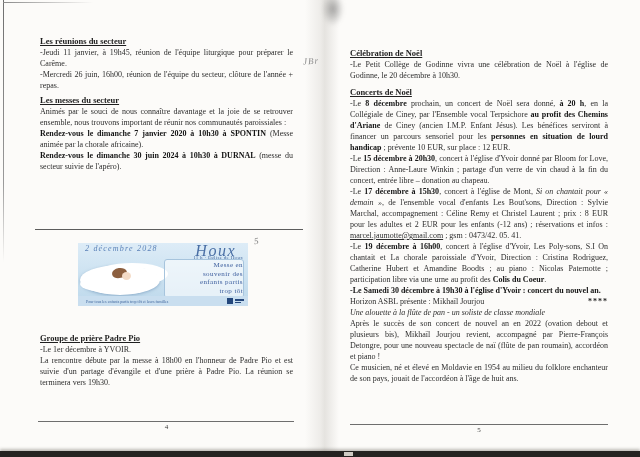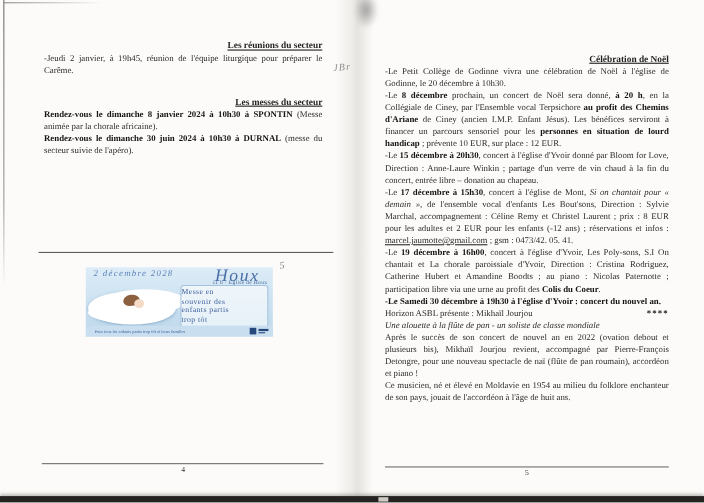--- a/index.html
+++ b/index.html
@@ -15,21 +15,21 @@
   .fold-smudge{position:absolute;left:322px;top:-8px;width:22px;height:34px;border-radius:50%;
                background:radial-gradient(rgba(60,60,60,.45),rgba(60,60,60,0) 70%);filter:blur(2px);}
   .bottom-strip{position:absolute;left:0;bottom:0;width:640px;height:6px;background:#252321;
                 box-shadow:0 -2px 3px rgba(80,75,65,.35);}
   .bottom-notch{position:absolute;left:344px;bottom:1px;width:9px;height:4px;background:#cfcbc4;}
   
   .col{position:absolute;}
   .col-left{left:40px;top:36px;width:253px;}
   .col-right{left:350px;top:48px;width:258px;}
   p.body{margin:0;font-size:8px;line-height:11px;text-align:justify;}
-  .head{margin:0;font-size:8.5px;line-height:11px;font-weight:bold;text-align:right;
+  .head{margin:0;font-size:8.5px;line-height:11px;font-weight:bold;text-align:left;
         text-decoration:underline;text-underline-offset:1px;color:#1f1f1f;}
   b{color:#151515;}
   .it{font-style:italic;}
   .email{text-decoration:underline;}
   .stars{float:right;font-size:8px;font-weight:bold;letter-spacing:1px;color:#1f1f1f;}
   .divider{position:absolute;left:35px;top:229px;width:268px;height:1px;background:#5c5c5c;}
   .footer-line{position:absolute;height:1px;background:#6e6e6e;}
   .footer-line.l{left:38px;top:421px;width:256px;}
   .footer-line.r{left:350px;top:424px;width:258px;}
   .pagenum{position:absolute;font-size:7px;text-align:center;color:#3a3a3a;}
@@ -50,50 +50,52 @@
               letter-spacing:.3px;filter:blur(.3px);white-space:nowrap;}
   .cloud{position:absolute;left:2px;top:22px;width:80px;height:30px;background:#fff;
          border-radius:50%;box-shadow:12px -6px 0 -4px #fff,-6px 4px 0 -6px #fff,0 1px 3px rgba(90,130,170,.5);}
   .child-hair{position:absolute;left:34px;top:25px;width:15px;height:10px;background:#8c5f3f;
               border-radius:50% 50% 45% 45%;transform:rotate(-8deg);}
   .child-face{position:absolute;left:44px;top:29px;width:9px;height:8px;background:#f4dbc7;
               border-radius:50%;}
   .flyer-titlebox{position:absolute;left:86px;top:16px;width:78px;height:36px;
                   background:rgba(255,255,255,.6);border:1px solid #a6c4dd;border-radius:3px;
                   color:#3c5e9e;font-size:7px;line-height:8.5px;letter-spacing:.4px;
-                  text-align:left;white-space:pre-line;padding-top:1px;}
+                  text-align:right;white-space:pre-line;padding-top:1px;}
   .flyer-strip{position:absolute;left:0;bottom:0;width:170px;height:10px;background:#c9deef;}
   .flyer-strip-text{position:absolute;left:8px;top:3px;font-size:4px;color:#41679e;
                     filter:blur(.3px);white-space:nowrap;}
   .flyer-logo{position:absolute;right:4px;top:2px;display:flex;align-items:center;gap:2px;}
   .flyer-logo .sq{width:6px;height:6px;background:#24477c;}
   .flyer-logo .bars{display:flex;flex-direction:column;gap:1px;}
   .flyer-logo .bars i{display:block;width:9px;height:1.5px;background:#24477c;}
   .flyer-logo .bars i:last-child{width:6px;}
-  .mt2{margin-top:2px}.mt4{margin-top:18px}.mt5{margin-top:5px}.mt6{margin-top:6px}
+  .mt2{margin-top:2px}.mt4{margin-top:4px}.mt5{margin-top:5px}.mt6{margin-top:6px}
   .mt7{margin-top:7px}.mt8{margin-top:8px}.mt9{margin-top:9px}
 </style>
 </head>
 <body>
 
 <div class="scan">
 
   <div class="edge-left"></div>
   <div class="edge-top"></div>
   <div class="fold"></div>
   <div class="fold-smudge"></div>
 
   <div class="hand jbr">JBr</div>
   <div class="hand mark5">5</div>
 
   <div class="col col-left">
     <h3 class="head">Les réunions du secteur</h3>
-    <p class="body mt6">-Jeudi 2 janvier, à 19h45, réunion de l'équipe liturgique pour préparer le Carême.</p>
+    <p class="body mt6">-Jeudi 11 janvier, à 19h45, réunion de l'équipe liturgique pour préparer le Carême.</p>
+    <p class="body mt7">-Mercredi 26 juin, 16h00, réunion de l'équipe du secteur, clôture de l'année + repas.</p>
     <h3 class="head mt4">Les messes du secteur</h3>
-    <p class="body"><b>Rendez-vous le dimanche 8 janvier 2024 à 10h30 à SPONTIN</b><span> (Messe animée par la chorale africaine).</span></p>
+    <p class="body mt2">Animés par le souci de nous connaître davantage et la joie de se retrouver ensemble, nous trouvons important de réunir nos communautés paroissiales :</p>
+    <p class="body"><b>Rendez-vous le dimanche 7 janvier 2020 à 10h30 à SPONTIN</b><span> (Messe animée par la chorale africaine).</span></p>
     <p class="body"><b>Rendez-vous le dimanche 30 juin 2024 à 10h30 à DURNAL</b><span>  (messe du secteur suivie de l'apéro).</span></p>
   </div>
 
   <div class="divider"></div>
 
   <div class="flyer">
     <div class="flyer-date">2 décembre 2028</div>
     <div class="flyer-place">Houx</div>
     <div class="flyer-time">11 h · Église de Houx</div>
     <div class="cloud"></div>
@@ -108,27 +110,33 @@
       <div class="flyer-logo">
         <span class="sq"></span>
         <span class="bars">
             <i></i>
             <i></i>
           </span>
       </div>
     </div>
   </div>
 
+  <div class="col" style="left:40px;top:333px;width:253px;">
+    <h3 class="head">Groupe de prière Padre Pio</h3>
+    <p class="body mt4">-Le 1er décembre à YVOIR.</p>
+    <p class="body mt5">La rencontre débute par la messe à 18h00 en l'honneur de Padre Pio et est suivie d'un partage d'évangile et d'une prière à Padre Pio. La réunion se terminera vers 19h30.</p>
+  </div>
 
   <div class="footer-line l"></div>
   <div class="pagenum l">4</div>
 
   <div class="col col-right">
     <h3 class="head">Célébration de Noël</h3>
     <p class="body mt6">-Le Petit Collège de Godinne vivra une célébration de Noël à l'église de Godinne, le 20 décembre à 10h30.</p>
+    <h3 class="head mt6">Concerts de Noël</h3>
 
     <p class="body mt4"><span>-Le </span><b>8 décembre</b><span> prochain, un concert de Noël sera donné, </span><b>à 20 h</b><span>, en la Collégiale de Ciney, par l'Ensemble vocal Terpsichore </span><b>au profit des Chemins d'Ariane</b><span> de Ciney (ancien I.M.P. Enfant Jésus). Les bénéfices serviront à financer un parcours sensoriel pour les </span><b>personnes en situation de lourd handicap</b><span> ; prévente 10 EUR, sur place : 12 EUR.</span></p>
 
     <p class="body mt7"><span>-Le </span><b>15 décembre à 20h30</b><span>, concert à l'église d'Yvoir donné par Bloom for Love, Direction : Anne-Laure Winkin ; partage d'un verre de vin chaud à la fin du concert, entrée libre – donation au chapeau.</span></p>
 
     <p class="body mt5"><span>-Le </span><b>17 décembre à 15h30</b><span>, concert à l'église de Mont, </span><span class="it">Si on chantait pour « demain »</span><span>, de l'ensemble vocal d'enfants Les Bout'sons, Direction : Sylvie Marchal, accompagnement : Céline Remy et Christel Laurent ; prix : 8 EUR pour les adultes et 2 EUR pour les enfants (-12 ans) ; réservations et infos : </span><span class="email">marcel.jaumotte@gmail.com</span><span> ; gsm : 0473/42. 05. 41.</span></p>
 
     <p class="body mt4"><span>-Le </span><b>19 décembre à 16h00</b><span>, concert à l'église d'Yvoir, Les Poly-sons, S.I On chantait et La chorale paroissiale d'Yvoir, Direction : Cristina Rodriguez, Catherine Hubert et Amandine Boodts ; au piano : Nicolas Paternotte ; participation libre via une urne au profit des </span><b>Colis du Coeur</b><span>.</span></p>
 
     <p class="body mt8"><b>-Le Samedi 30 décembre à 19h30 à l'église d'Yvoir : concert du nouvel an.</b></p>

